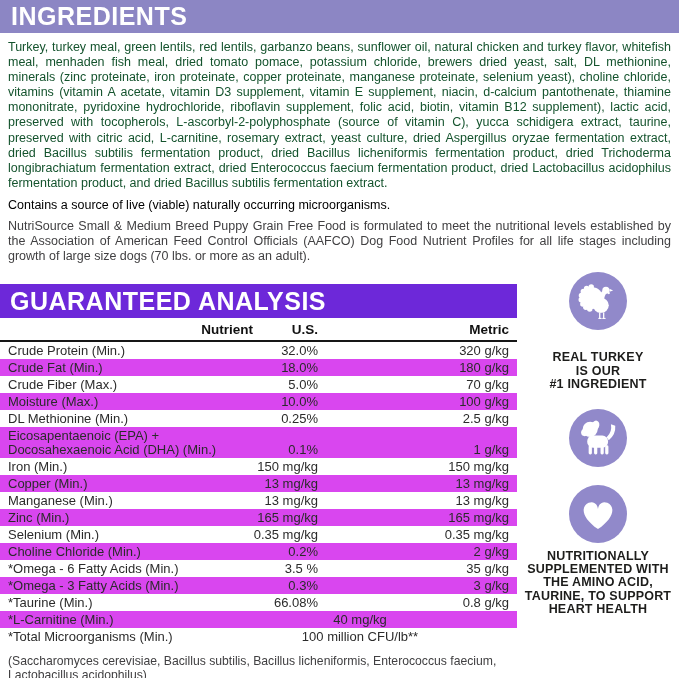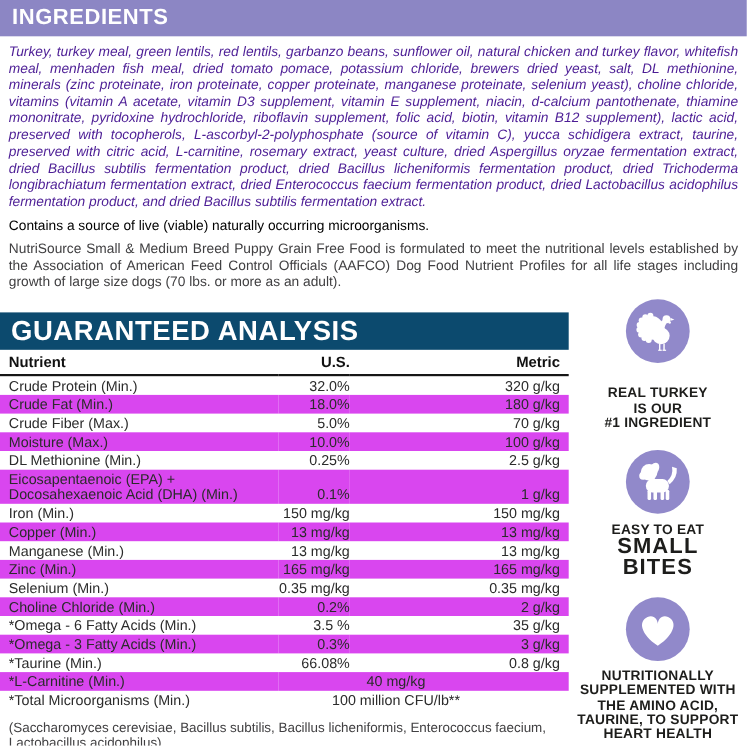--- a/index.html
+++ b/index.html
@@ -3,39 +3,39 @@
 <meta charset="utf-8">
 <style>
   html,body{margin:0;padding:0;background:#fff;}
   .page{
     width:679px;height:678px;position:relative;overflow:hidden;background:#fff;
     font-family:"Liberation Sans",sans-serif;color:#2b2b2b;
   }
   
   .ing-bar{
     height:33px;background:#8c86c4;color:#fff;font-weight:bold;
-    font-size:20px;line-height:33px;padding-left:11px;letter-spacing:.5px;
+    font-size:25px;line-height:33px;padding-left:11px;letter-spacing:.5px;
   }
   .ga-bar{
-    height:34px;background:#0c4a6e;color:#fff;font-weight:bold;
+    height:34px;background:#6d28d9;color:#fff;font-weight:bold;
     font-size:25px;line-height:34px;padding-left:10px;margin-top:14px;letter-spacing:.5px;
   }
   
-  .ing-body{margin:7px 8px 0;font-size:12.5px;line-height:15.1px;color:#4c1d95;text-align:justify;font-style:italic;}
+  .ing-body{margin:7px 8px 0;font-size:12.5px;line-height:15.1px;color:#14532d;text-align:justify;}
   .ing-note{margin:7px 8px 0;font-size:12.5px;line-height:15.1px;color:#000000;}
   .ing-aafco{margin:6px 8px 0;font-size:12.5px;line-height:15.1px;color:#414042;text-align:justify;}
   
   .main{display:flex;margin-top:6px;}
   .left{width:517px;flex:0 0 517px;}
   .right{flex:1;display:flex;flex-direction:column;align-items:center;padding-top:2px;}
   
   table{width:517px;border-collapse:collapse;margin-top:2px;}
   thead tr{border-bottom:2.5px solid #161616;}
   th{font-size:13.5px;font-weight:bold;color:#111;padding:2px 0 3px;}
-  th.h-nutrient{text-align:left;padding-left:8px;width:245px;}
+  th.h-nutrient{text-align:right;padding-left:8px;width:245px;}
   th.h-us{text-align:right;width:65px;}
   th.h-metric{text-align:right;padding-right:8px;}
   td{font-size:13px;color:#2b2b2b;padding:1.5px 0;line-height:14px;vertical-align:bottom;}
   td.c-nutrient{padding-left:8px;}
   td.c-us{text-align:right;}
   td.c-metric{text-align:right;padding-right:8px;}
   td.c-span{text-align:center;padding-right:50px;}
   tr.stripe{background:#d946ef;}
   
   .footnotes{margin:10px 8px 0;width:500px;}
@@ -216,25 +216,20 @@
       <ellipse cx="28" cy="15" rx="5.5" ry="7.5" transform="rotate(25 28 15)"></ellipse>
       <rect x="17" y="28.5" width="29" height="17" rx="8"></rect>
       <path d="M44,31 Q52,24 50,13 L56,15 Q57,27 47,35 Z"></path>
       <rect x="19" y="42" width="4.5" height="13" rx="2"></rect>
       <rect x="26.5" y="42" width="4.5" height="13" rx="2"></rect>
       <rect x="35.5" y="42" width="4.5" height="13" rx="2"></rect>
       <rect x="42" y="42" width="4.5" height="13" rx="2"></rect>
     </g>
   </svg>
 </div>
-          <div class="badge-caption">
-            <div class="cap-line">EASY TO EAT</div>
-            <div class="cap-line big">SMALL</div>
-            <div class="cap-line big">BITES</div>
-          </div>
         </div>
         <div class="badge badge-heart">
           <div class="badge-circle">
   <svg viewBox="0 0 64 64" aria-hidden="true">
     <path fill="#ffffff" d="M32,53 C10,38 7,22 19,16.5 C27,13 32,20 32,25.5 C32,20 37,13 45,16.5 C57,22 54,38 32,53 Z"></path>
   </svg>
 </div>
           <div class="badge-caption">
             <div class="cap-line">NUTRITIONALLY</div>
             <div class="cap-line">SUPPLEMENTED WITH</div>

